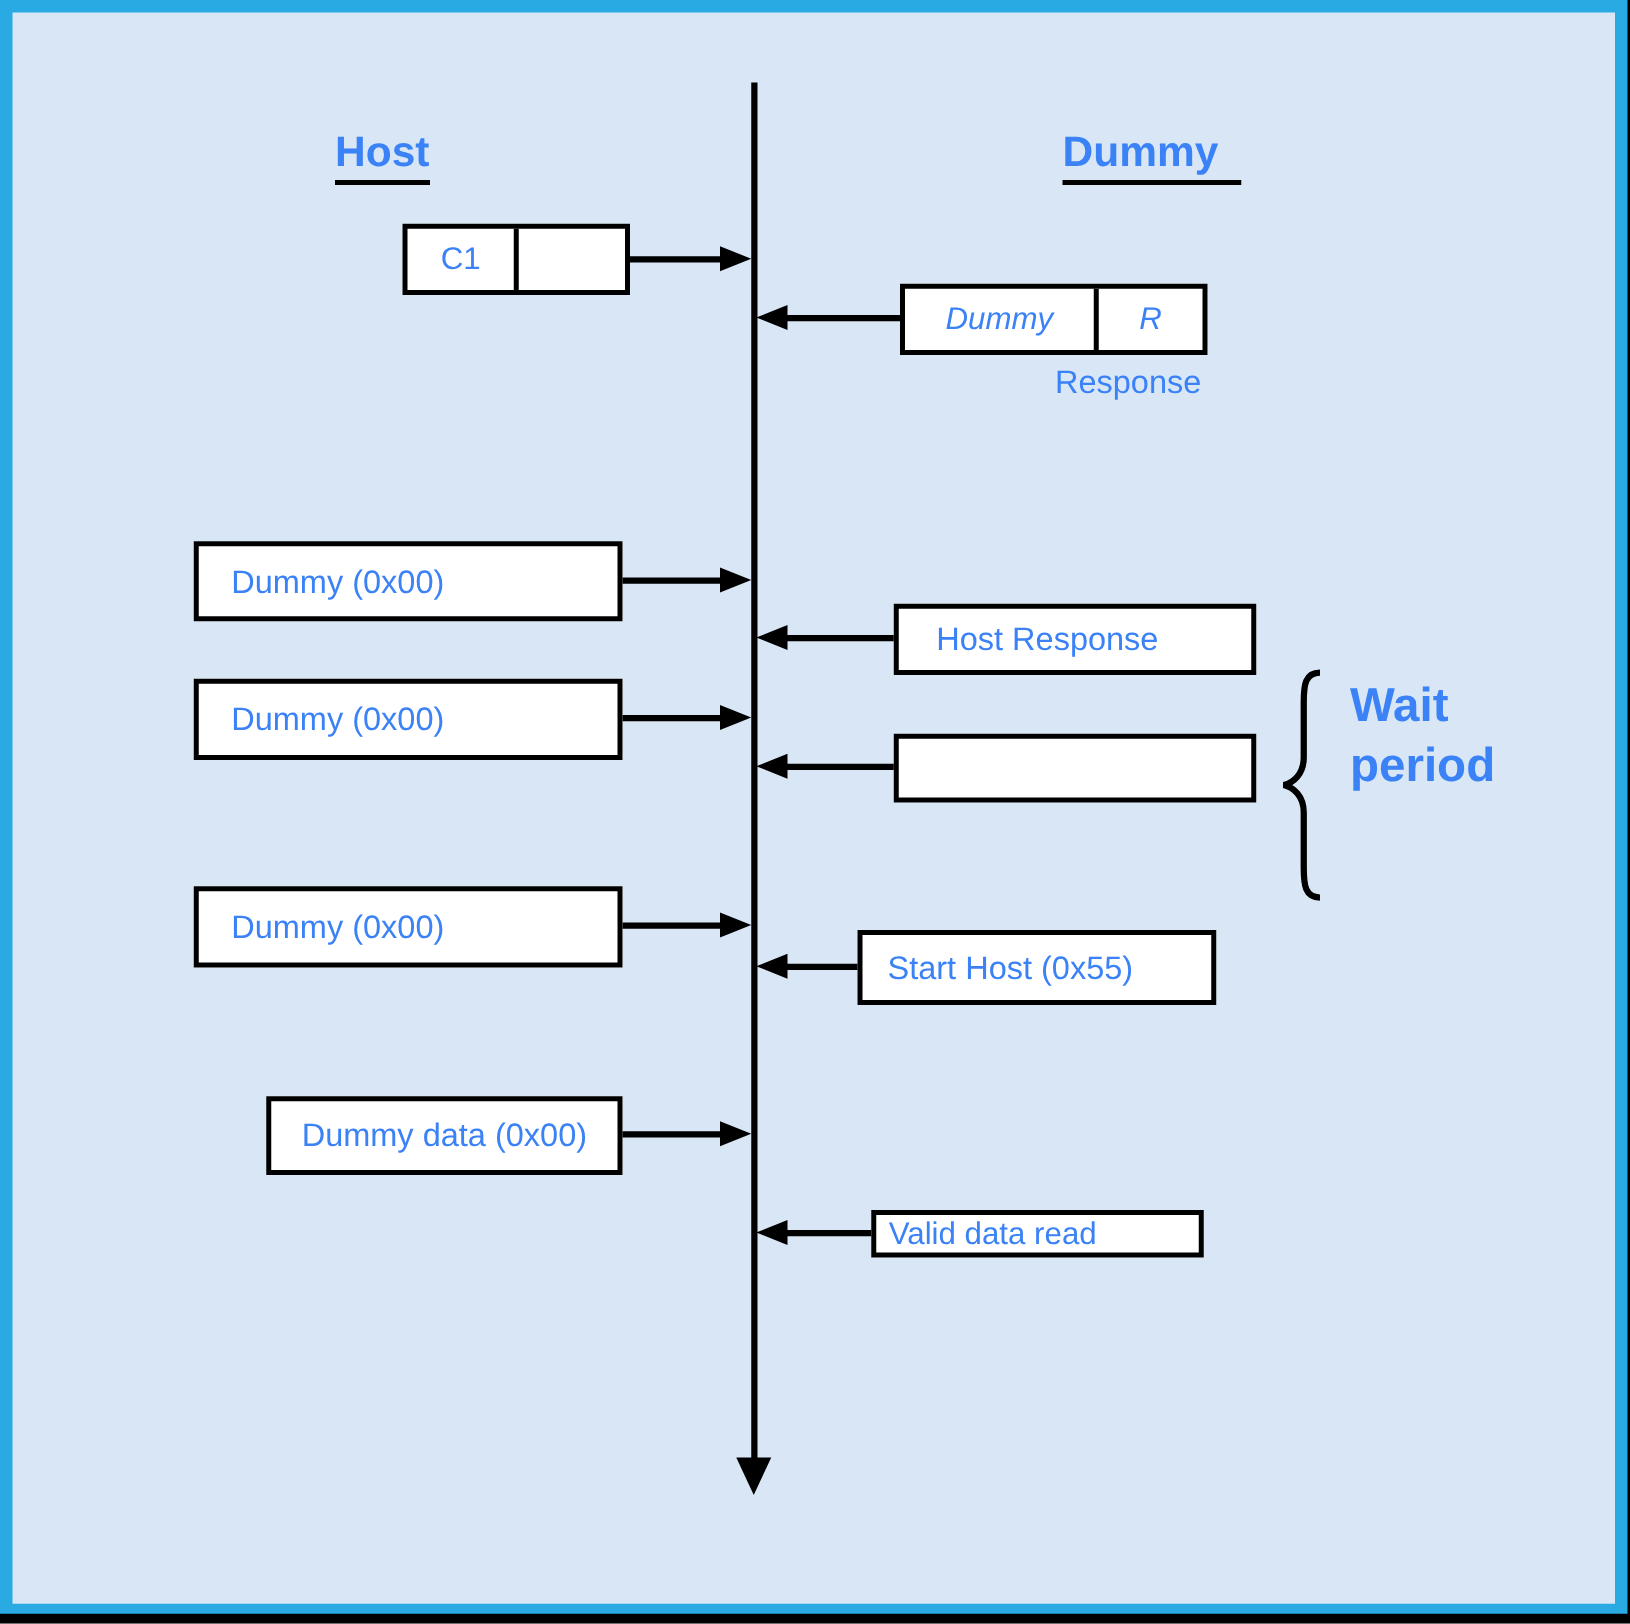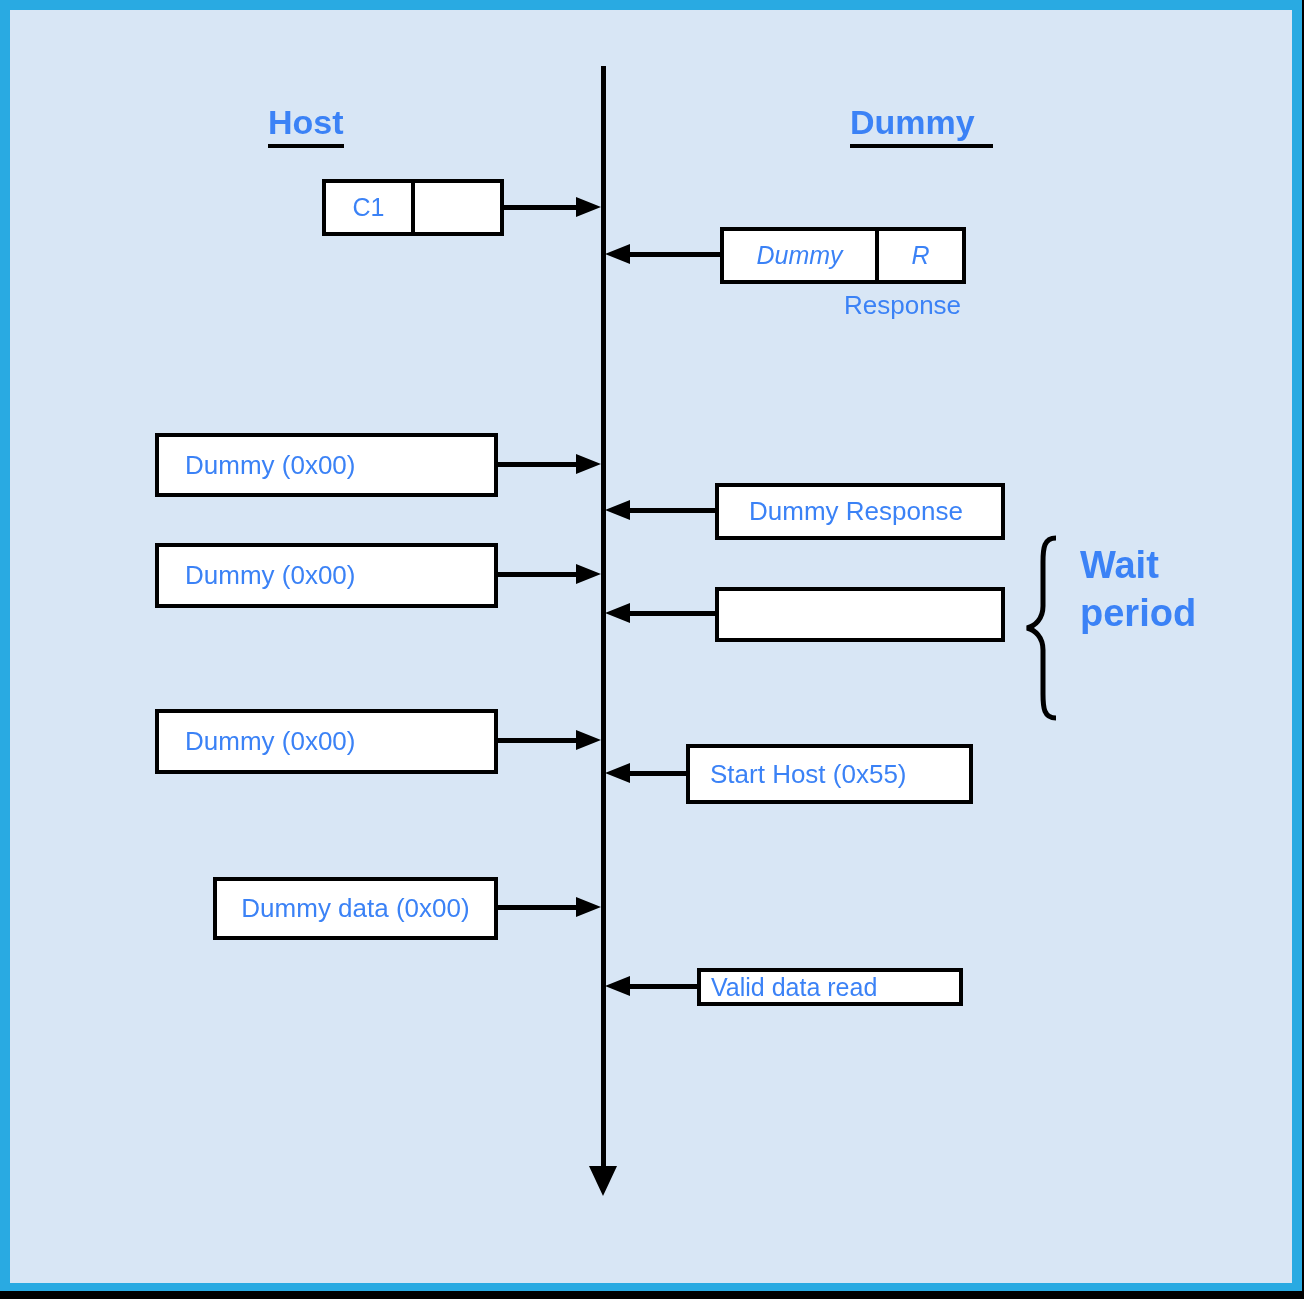--- a/index.html
+++ b/index.html
@@ -72,21 +72,21 @@
     <div class="head"></div>
   </div>
   <div class="caption" style="left:844px;top:290px;">Response</div>
 
   <div class="box pad-l" style="left:155px;top:433px;width:343px;height:64px;">Dummy (0x00)</div>
   <div class="arrow right" style="left:498px;top:462px;width:102px;">
     <div class="shaft"></div>
     <div class="head"></div>
   </div>
 
-  <div class="box" style="left:715px;top:483px;width:290px;height:57px;padding-left:30px;">Dummy Response</div>
+  <div class="box" style="left:715px;top:483px;width:290px;height:57px;padding-left:30px;">Host Response</div>
   <div class="arrow left" style="left:606px;top:508px;width:109px;">
     <div class="shaft"></div>
     <div class="head"></div>
   </div>
 
   <div class="box pad-l" style="left:155px;top:543px;width:343px;height:65px;">Dummy (0x00)</div>
   <div class="arrow right" style="left:498px;top:572px;width:102px;">
     <div class="shaft"></div>
     <div class="head"></div>
   </div>

